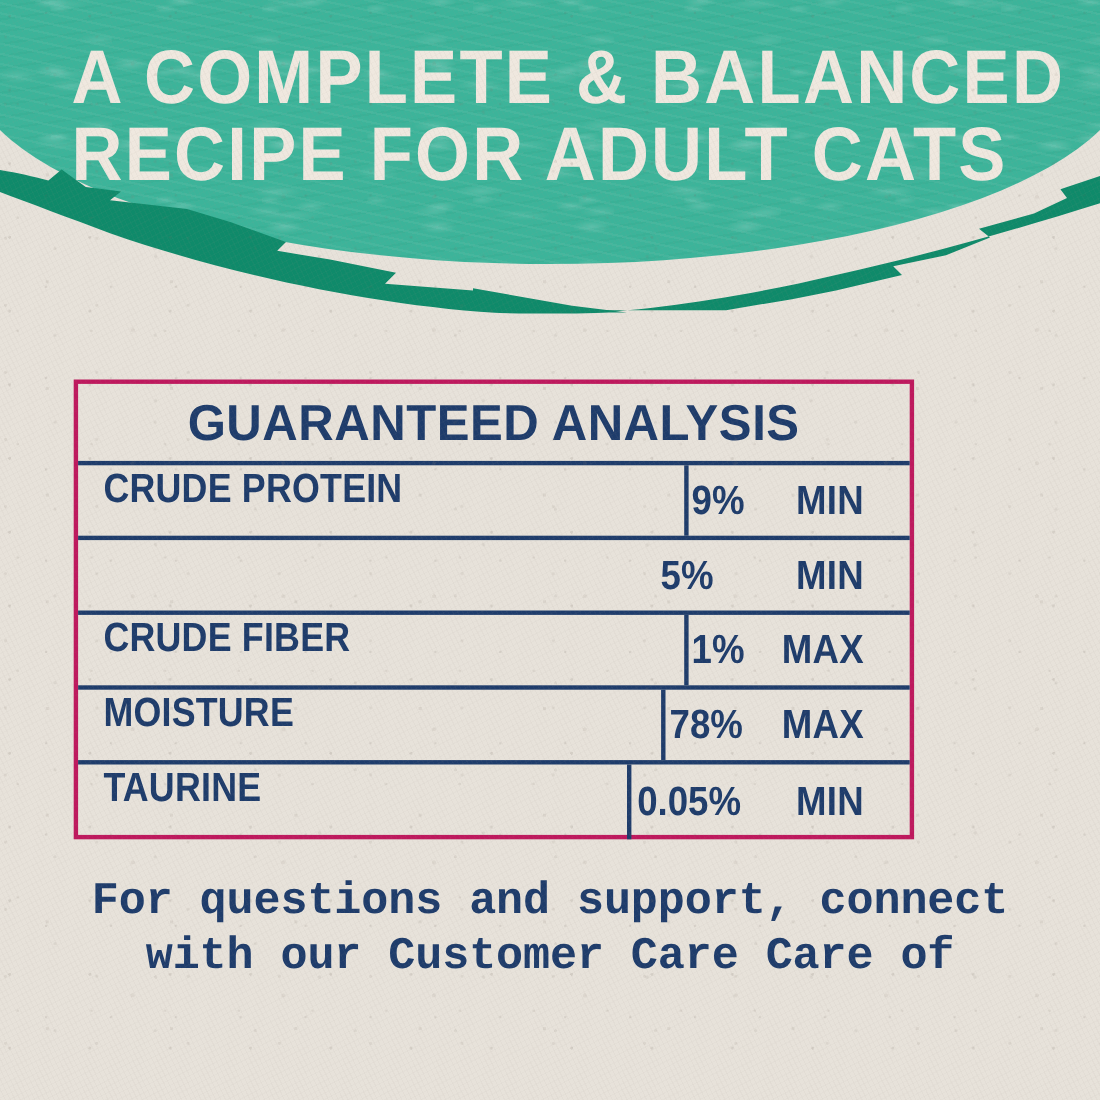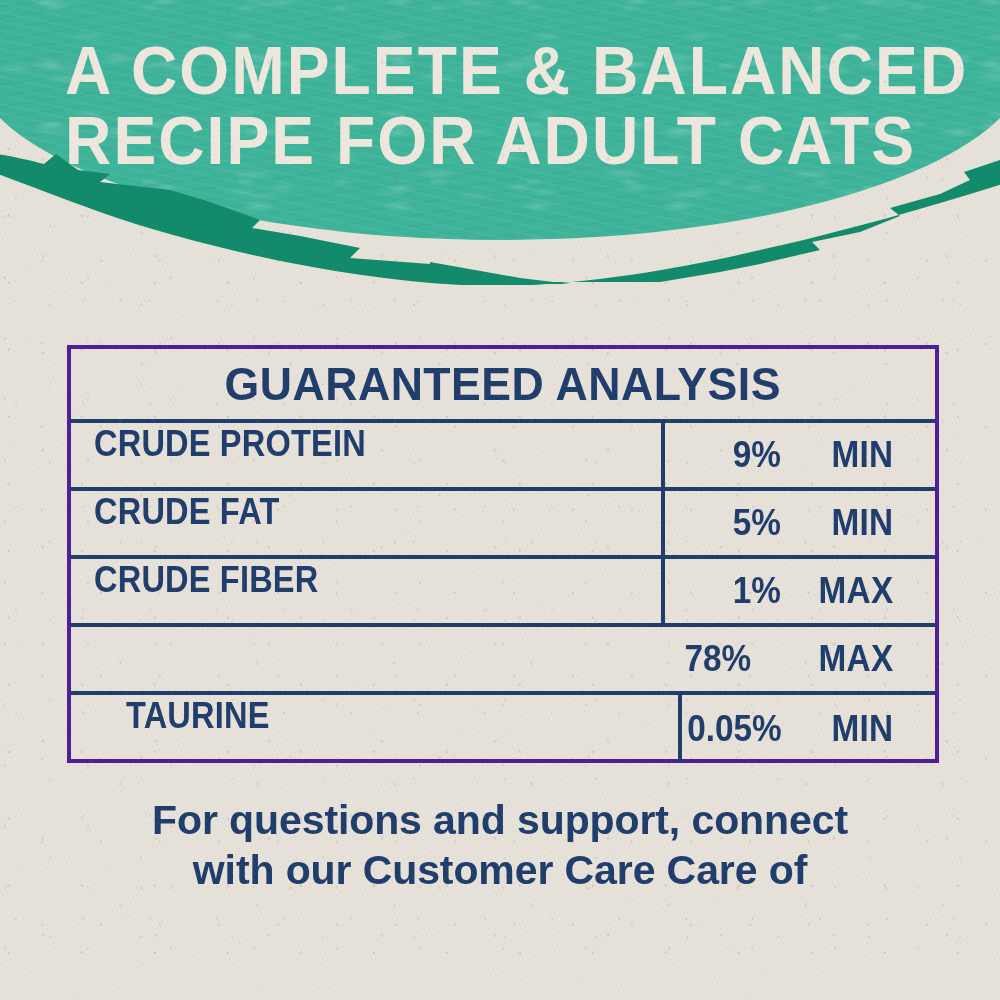--- a/index.html
+++ b/index.html
@@ -117,23 +117,23 @@
     text-transform: uppercase;
     transform: scaleX(.93);
     white-space: nowrap;
   }
 
   
   .analysis-table {
     position: absolute;
     left: 67px;
     top: 345px;
-    width: 872px;
+    width: 764px;
     height: 418px;
-    border: 4px solid #4c1d95;
+    border: 4px solid #be185d;
     box-sizing: border-box;
     z-index: 4;
   }
   .table-head {
     height: 74px;
     border-bottom: 4px solid #1e3c6b;
     box-sizing: border-box;
     display: flex;
     align-items: center;
     justify-content: center;
@@ -148,21 +148,21 @@
     transform: scaleX(.97);
     white-space: nowrap;
   }
   .table-body { position: relative; }
   .t-row {
     display: flex;
     height: 68px;
     border-bottom: 4px solid #1e3c6b;
     box-sizing: border-box;
   }
-  .t-row:last-child { border-bottom: none; margin-left: 32px; }
+  .t-row:last-child { border-bottom: none; }
   .t-nutrient {
     width: 594px;
     box-sizing: border-box;
     border-right: 4px solid #1e3c6b;
     display: flex;
     align-items: flex-start;
     padding-left: 23px;
   }
   .t-nutrient span {
     color: #1e3c6b;
@@ -206,21 +206,21 @@
 
   
   .footer-note {
     position: absolute;
     left: 70px;
     top: 795px;
     width: 860px;
     z-index: 4;
     text-align: center;
     color: #1e3c6b;
-    font-family: Liberation Sans, sans-serif;
+    font-family: Liberation Mono, monospace;
     font-weight: 700;
     font-size: 41px;
     line-height: 50px;
     letter-spacing: -.1px;
   }
   .footer-note div { white-space: nowrap; }
 </style>
 </head>
 <body>
 
@@ -263,40 +263,40 @@
         <div class="t-nutrient">
           <span>CRUDE PROTEIN</span>
         </div>
         <div class="t-amounts">
           <div class="t-value">9%</div>
           <div class="t-qualifier">MIN</div>
         </div>
       </div>
 
       <div class="t-row">
-        <div class="t-nutrient">
-          <span>CRUDE FAT</span>
-        </div>
         <div class="t-amounts">
           <div class="t-value">5%</div>
           <div class="t-qualifier">MIN</div>
         </div>
       </div>
 
       <div class="t-row">
         <div class="t-nutrient">
           <span>CRUDE FIBER</span>
         </div>
         <div class="t-amounts">
           <div class="t-value">1%</div>
           <div class="t-qualifier">MAX</div>
         </div>
       </div>
 
       <div class="t-row">
+        <div class="t-nutrient">
+          <span>MOISTURE</span>
+        </div>
         <div class="t-amounts">
           <div class="t-value">78%</div>
           <div class="t-qualifier">MAX</div>
         </div>
       </div>
 
       <div class="t-row">
         <div class="t-nutrient">
           <span>TAURINE</span>
         </div>

